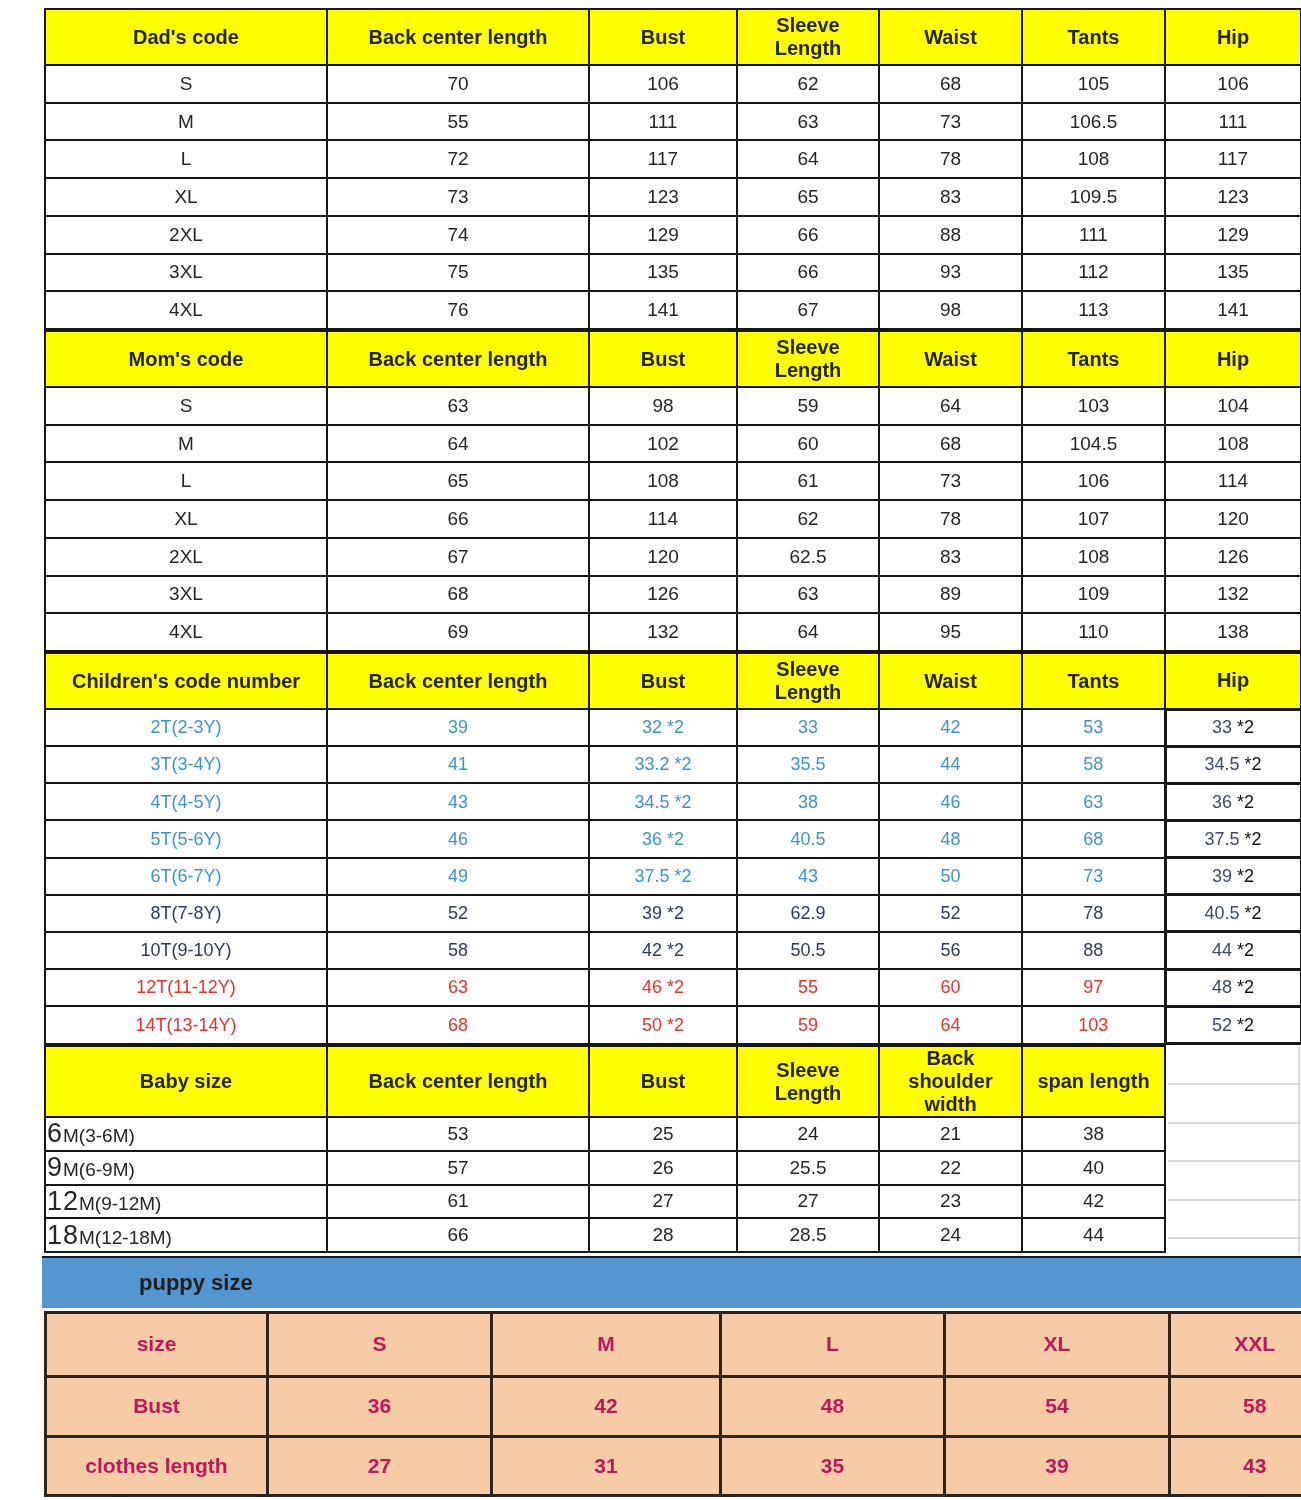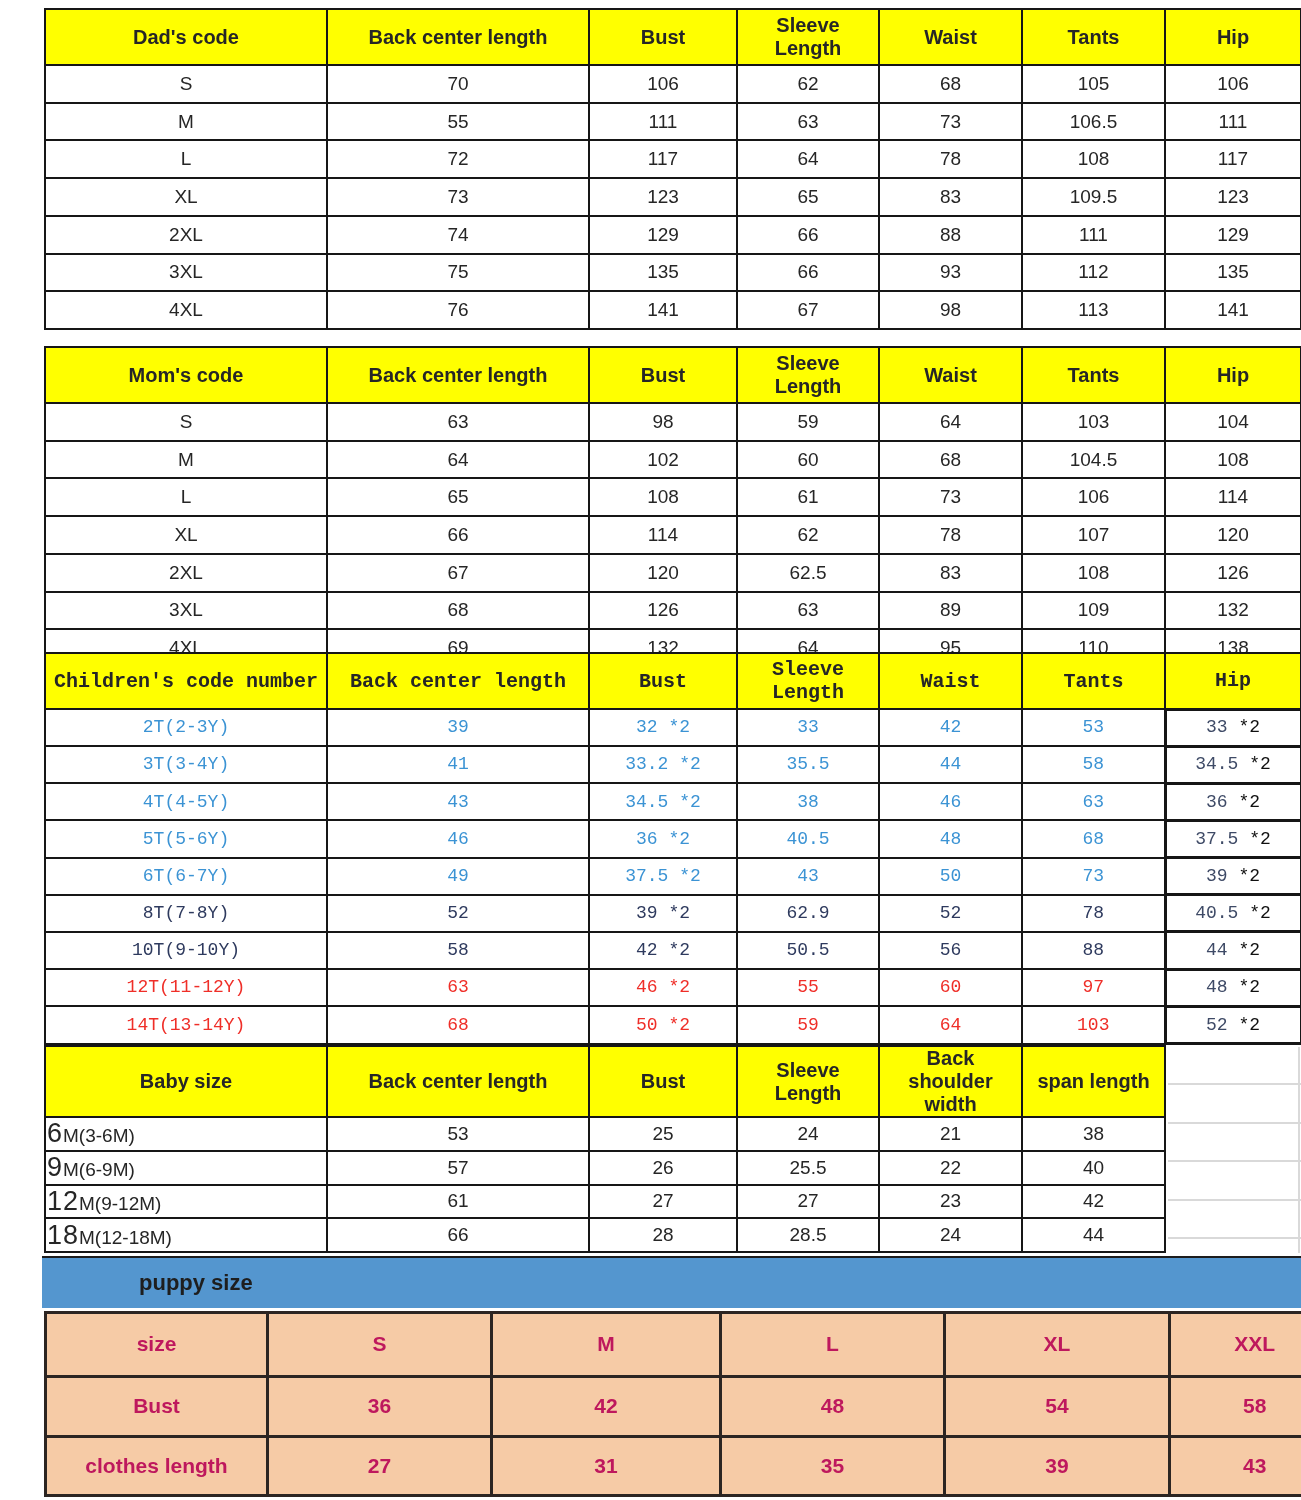--- a/index.html
+++ b/index.html
@@ -20,22 +20,22 @@
   }
   
   table{border-collapse:collapse;table-layout:fixed;position:absolute;left:8px;}
   th,td{
     border:2px solid #161616;text-align:center;vertical-align:middle;
     padding:0;overflow:hidden;font-size:19px;font-weight:400;white-space:pre-line;line-height:1.15;
   }
   th{background:var(--yellow);font-weight:700;font-size:20px;}
   tr.hrow{height:56px;}
   .t-dad{top:8px;width:1256px;height:322px;}
-  .t-mom{top:346px;width:1256px;height:322px;}
-  .t-children{top:652px;width:1256px;height:393px;font-family:Liberation Mono, monospace;}
+  .t-mom{top:330px;width:1256px;height:322px;}
+  .t-children{top:652px;width:1256px;height:393px;}
   .t-baby{top:1045px;width:1120px;height:208px;}
   .t-children td{font-size:18px;}
   .c-blue td{color:var(--blue);}
   .c-navy td{color:var(--navy);}
   .c-red  td{color:var(--red);}
   td.hip-cell{border-width:3px;color:#161616;}
   .hip-num{color:var(--hipnum);}
   .hip-mult{color:#101010;}
   td.baby-label{text-align:left;padding-left:1px;}
   .baby-big{font-size:27px;letter-spacing:1px;}

